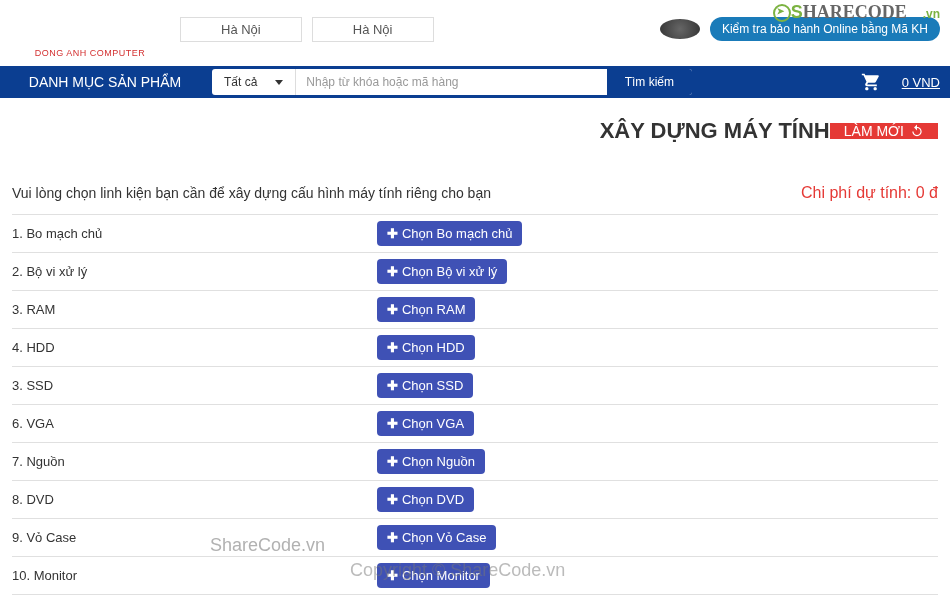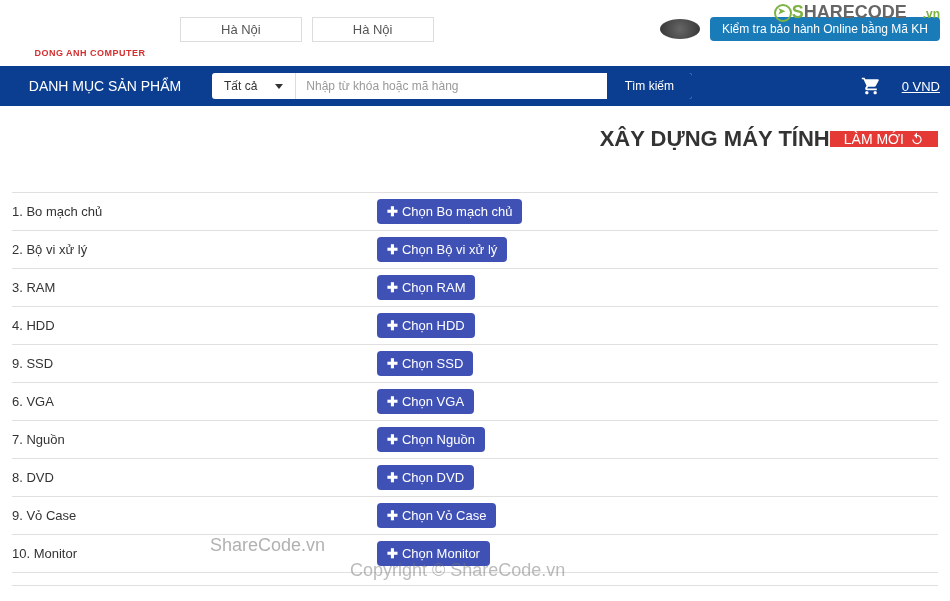--- a/index.html
+++ b/index.html
@@ -1,26 +1,26 @@
 <!DOCTYPE html>
 <html><head>
   <meta charset="utf-8">
   <style>
     * { margin: 0; padding: 0; box-sizing: border-box; }
     body { font-family: Arial, sans-serif; font-size: 14px; color: #333; background: #fff; width: 950px; position: relative; }
     
     .top-bar { display: flex; align-items: center; padding: 0 10px 8px 10px; gap: 10px; }
     .logo-area { width: 160px; text-align: center; }
-    .logo-text { font-size: 9px; color: #d32f2f; font-weight: bold; letter-spacing: 0.5px; margin-top: 48px; }
+    .logo-text { font-size: 9px; color: #d32f2f; font-weight: normal; letter-spacing: 0.5px; margin-top: 48px; }
     .location-boxes { display: flex; gap: 10px; flex: 1; }
     .location-box { background: #fff; border: 1px solid #ddd; border-radius: 0; padding: 4px 40px; font-size: 13px; color: #555; }
-    .warranty-btn { background: #1a7bb9; color: #fff; padding: 5px 12px; border-radius: 4px; font-size: 12px; margin-left: auto; }
+    .warranty-btn { background: #1a7bb9; color: #fff; padding: 5px 12px; border-radius: 12px; font-size: 12px; margin-left: auto; }
     .badge-img { width: 40px; height: 20px; background: radial-gradient(circle, #666, #333); border-radius: 50%; }
     
-    .nav-bar { background: #0b3e91; display: flex; align-items: center; height: 40px; padding: 0 10px; gap: 12px; }
+    .nav-bar { background: #0b3e91; display: flex; align-items: center; height: 32px; padding: 0 10px; gap: 12px; }
     .category-label { color: #fff; font-size: 14px; font-weight: 500; width: 190px; text-align: center; }
     .search-wrap { display: flex; flex: 1; background: #fff; border-radius: 3px; overflow: hidden; max-width: 480px; }
     .search-cat { padding: 6px 12px; font-size: 12px; color: #333; border-right: 1px solid #ddd; display: flex; align-items: center; gap: 18px; }
     .search-cat::after { content: ''; border-left: 4px solid transparent; border-right: 4px solid transparent; border-top: 5px solid #333; }
     .search-input { flex: 1; border: none; padding: 6px 10px; font-size: 12px; outline: none; color: #999; }
     .search-input::placeholder { color: #999; }
     .search-btn { background: #0b3e91; color: #fff; border: none; padding: 0 18px; font-size: 12px; cursor: pointer; border-left: 1px solid #fff; }
     .cart-area { margin-left: auto; display: flex; align-items: center; gap: 20px; color: #fff; }
     .cart-icon-svg { width: 22px; height: 20px; }
     .cart-total { font-size: 13px; text-decoration: underline; }
@@ -38,21 +38,21 @@
     .component-row { display: flex; align-items: center; border-top: 1px solid #e0e0e0; padding: 6px 0; }
     .component-row:last-child { border-bottom: 1px solid #e0e0e0; }
     .component-label { width: 365px; font-size: 13px; color: #333; }
     .choose-btn { background: #3f51b5; color: #fff; border: none; padding: 5px 10px; font-size: 13px; border-radius: 4px; cursor: pointer; display: flex; align-items: center; gap: 4px; }
     .plus-icon { font-weight: bold; }
     
     .watermark1 { position: absolute; top: 535px; left: 210px; font-size: 18px; color: rgba(100,100,100,0.5); pointer-events: none; }
     .watermark2 { position: absolute; top: 560px; left: 350px; font-size: 18px; color: rgba(120,120,120,0.5); pointer-events: none; }
     .watermark3 { position: absolute; top: 2px; right: 10px; font-size: 18px; font-weight: bold; pointer-events: none; }
     .watermark3 .g { color: #7cb342; }
-    .watermark3 .rest { color: #666; }
+    .watermark3 .rest { color: #666; font-family: Liberation Serif, serif; }
     .watermark3 .vn { color: #7cb342; font-size: 12px; padding-left: 16px; }
     .watermark3 .circ { display: inline-block; width: 18px; height: 18px; border: 2px solid #7cb342; border-radius: 50%; position: relative; vertical-align: middle; }
     .watermark3 .circ::after { content: '➤'; color: #7cb342; font-size: 9px; position: absolute; left: 2px; top: 0; }
   </style>
 </head>
 <body>
 
 <div class="top-bar">
   <div class="logo-area">
     <div class="logo-text">DONG ANH COMPUTER</div>
@@ -84,20 +84,24 @@
   <div class="title-row">
     <h1 class="page-title">XÂY DỰNG MÁY TÍNH</h1>
     <button class="reset-btn">
       <span>LÀM MỚI</span>
       <svg class="reset-icon" viewBox="0 0 24 24" fill="#fff">
           <path d="M12 5V1L7 6l5 5V7c3.3 0 6 2.7 6 6s-2.7 6-6 6-6-2.7-6-6H4c0 4.4 3.6 8 8 8s8-3.6 8-8-3.6-8-8-8z"></path>
         </svg>
     </button>
   </div>
 
+  <div class="instruction-row">
+    <div class="instruction">Vui lòng chọn linh kiện bạn cần để xây dựng cấu hình máy tính riêng cho bạn</div>
+    <div class="cost-estimate">Chi phí dự tính: 0 đ</div>
+  </div>
 
   <div id="components-list">
       <div class="component-row">
         <div class="component-label">1. Bo mạch chủ</div>
         <button class="choose-btn">
           <span class="plus-icon">✚</span>
           <span>Chọn Bo mạch chủ</span>
         </button>
       </div>
       <div class="component-row">
@@ -115,21 +119,21 @@
         </button>
       </div>
       <div class="component-row">
         <div class="component-label">4. HDD</div>
         <button class="choose-btn">
           <span class="plus-icon">✚</span>
           <span>Chọn HDD</span>
         </button>
       </div>
       <div class="component-row">
-        <div class="component-label">9. SSD</div>
+        <div class="component-label">3. SSD</div>
         <button class="choose-btn">
           <span class="plus-icon">✚</span>
           <span>Chọn SSD</span>
         </button>
       </div>
       <div class="component-row">
         <div class="component-label">6. VGA</div>
         <button class="choose-btn">
           <span class="plus-icon">✚</span>
           <span>Chọn VGA</span>

